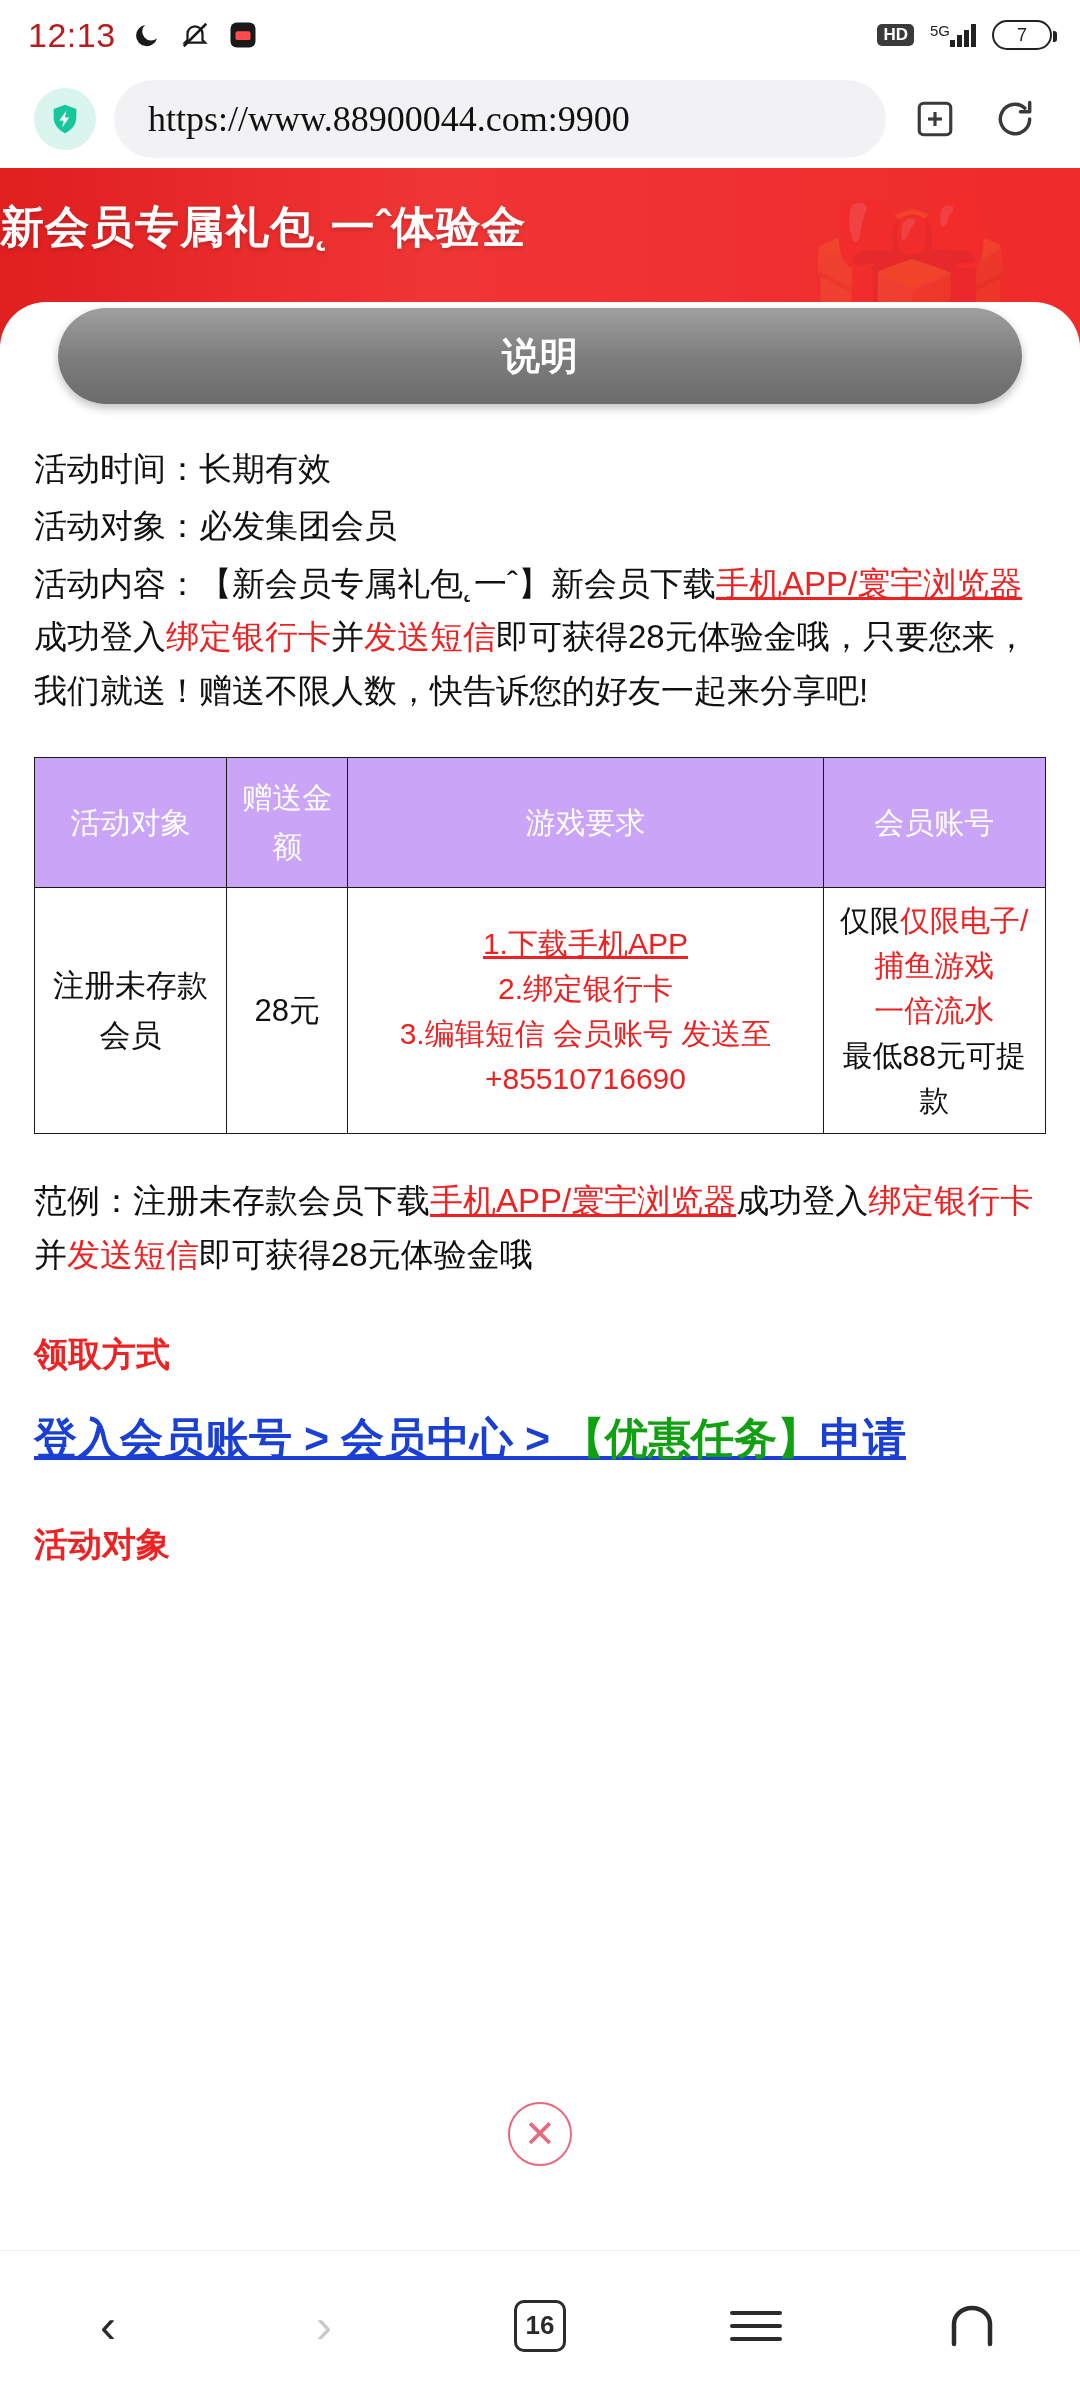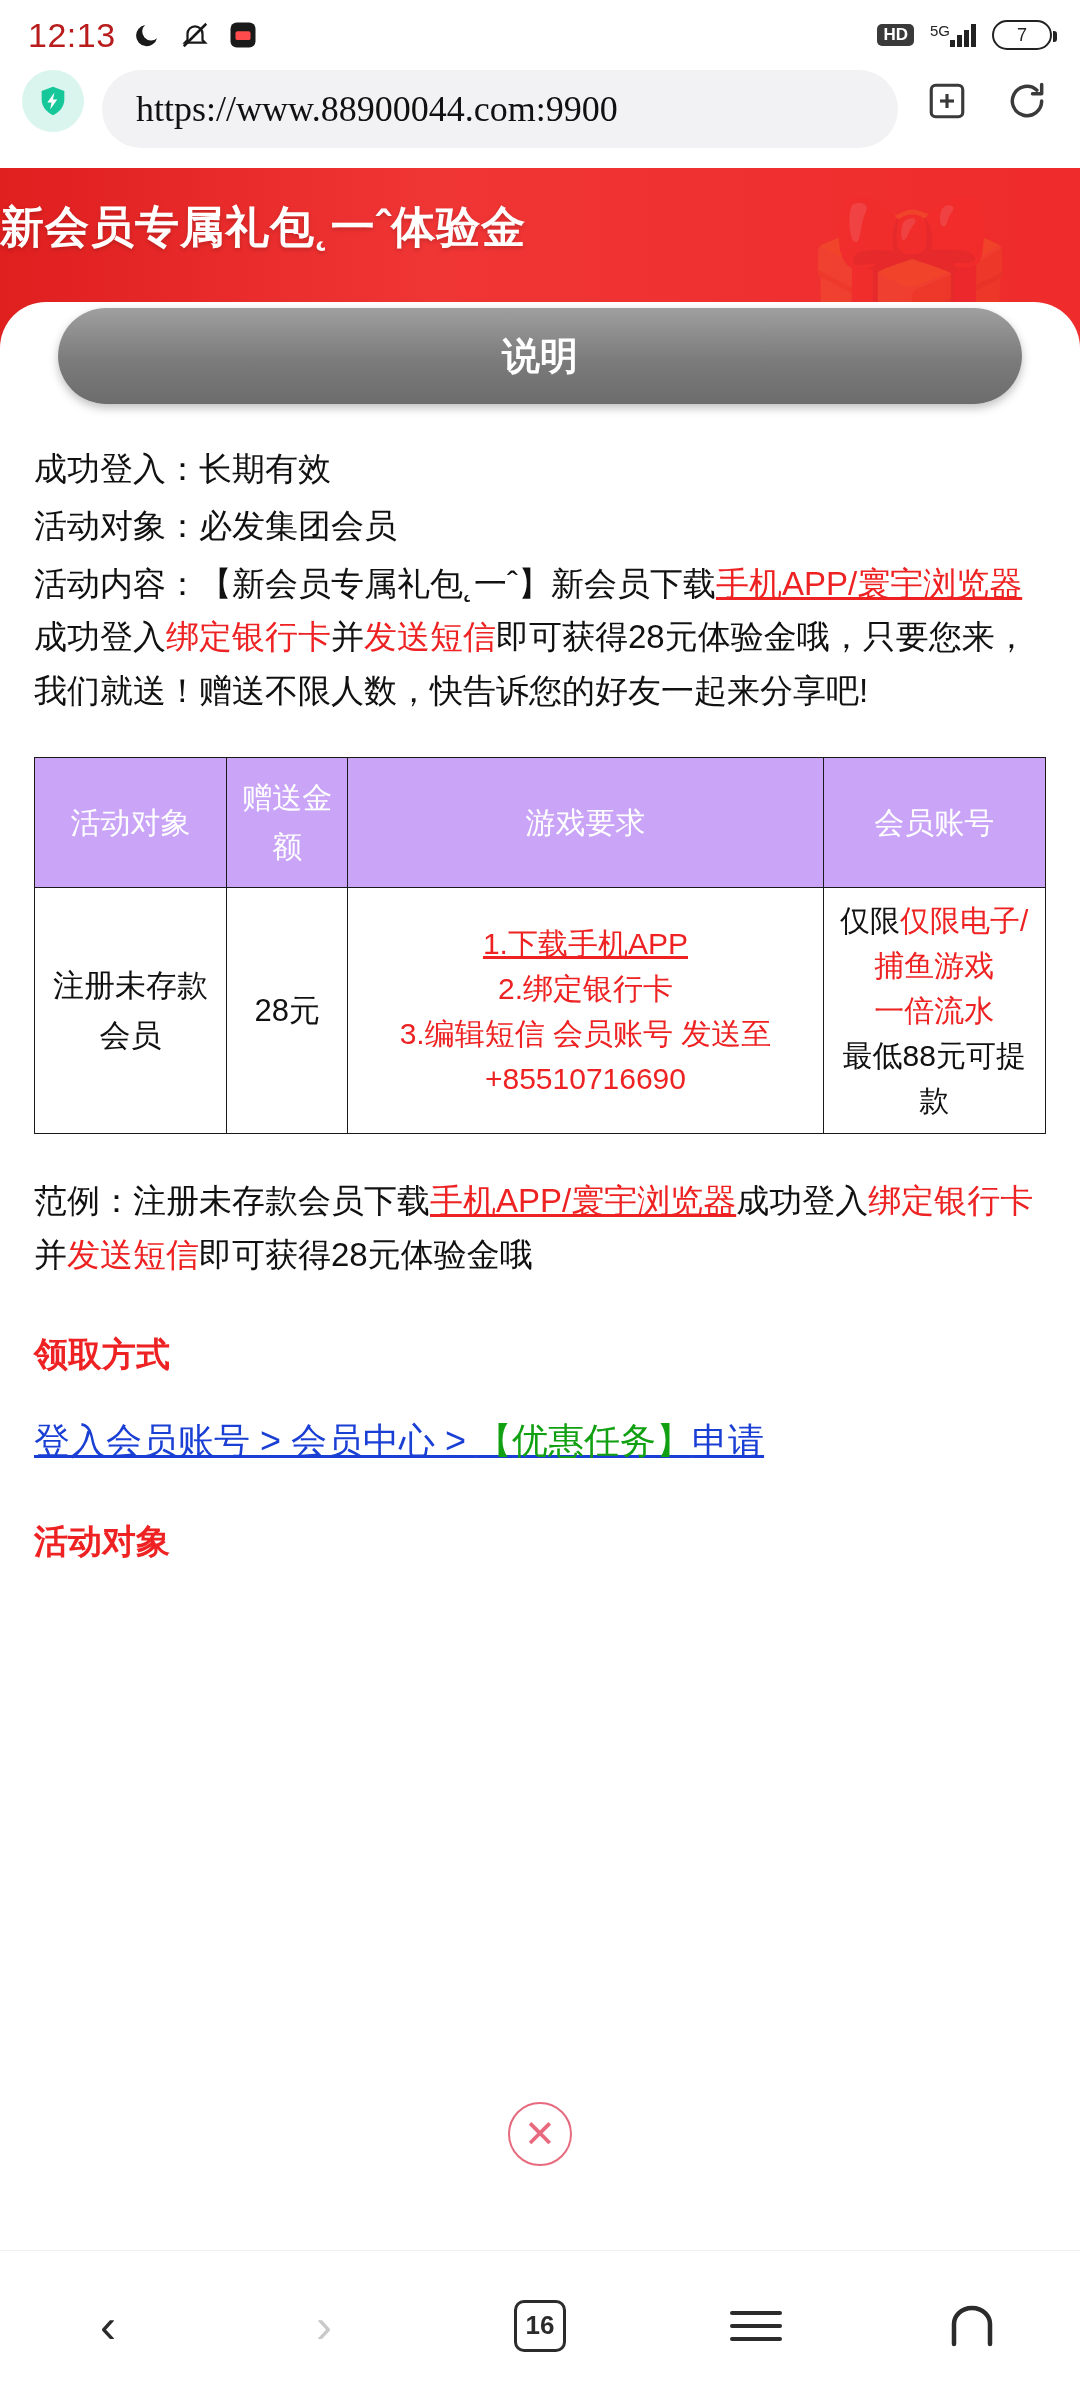--- a/index.html
+++ b/index.html
@@ -44,21 +44,22 @@
   }
   .battery::after {
     content: ""; position: absolute; right: -7px; top: 9px;
     width: 4px; height: 11px; background: #222; border-radius: 0 3px 3px 0;
   }
 
   
   .browser-bar {
     height: 98px;
     display: flex;
-    padding: 0 22px;
+    align-items: center;
+    padding: 0 34px;
     gap: 18px;
     background: #ffffff;
   }
   .shield {
     width: 62px; height: 62px; border-radius: 50%;
     background: #d9f5ee;
     display: flex; align-items: center; justify-content: center;
     flex: 0 0 auto;
   }
   .url-pill {
@@ -170,23 +171,23 @@
   td.withdraw-cell { line-height: 1.5; font-size: 30px; }
 
   .example { margin-top: 40px; font-size: 33px; line-height: 1.62; }
   .section-head {
     margin-top: 46px;
     color: #ee2222;
     font-size: 34px;
     font-weight: bold;
   }
   .link-line {
-    margin-top: 32px;
-    font-size: 36px;
-    font-weight: normal;
+    margin-top: 24px;
+    font-size: 43px;
+    font-weight: bold;
     color: #1a3fd4;
     text-decoration: underline;
     line-height: 1.5;
   }
   .link-line .g { color: #11a011; }
 
   
   .close-fab {
     position: absolute;
     bottom: 12px;
@@ -300,21 +301,21 @@
 
   <div class="hero">
     <span class="hero-gift">🎁</span>
     <div class="hero-title">新会员专属礼包˛一ˆ体验金</div>
     <div class="hero-sub"></div>
   </div>
   <div class="desc-btn">说明</div>
 
   <div class="content">
     <p>
-      <span>成功登入：</span><span>长期有效</span>
+      <span>活动时间：</span><span>长期有效</span>
     </p>
     <p>
       <span>活动对象：</span><span>必发集团会员</span>
     </p>
     <p>
       <span>活动内容：</span><span>【新会员专属礼包˛一ˆ】新会员下载</span><span class="r u">手机APP/寰宇浏览器</span><span>成功登入</span><span class="r">绑定银行卡</span><span>并</span><span class="r">发送短信</span><span>即可获得28元体验金哦，只要您来，我们就送！赠送不限人数，快告诉您的好友一起来分享吧!</span>
     </p>
 
     <table class="promo">
       <thead>

